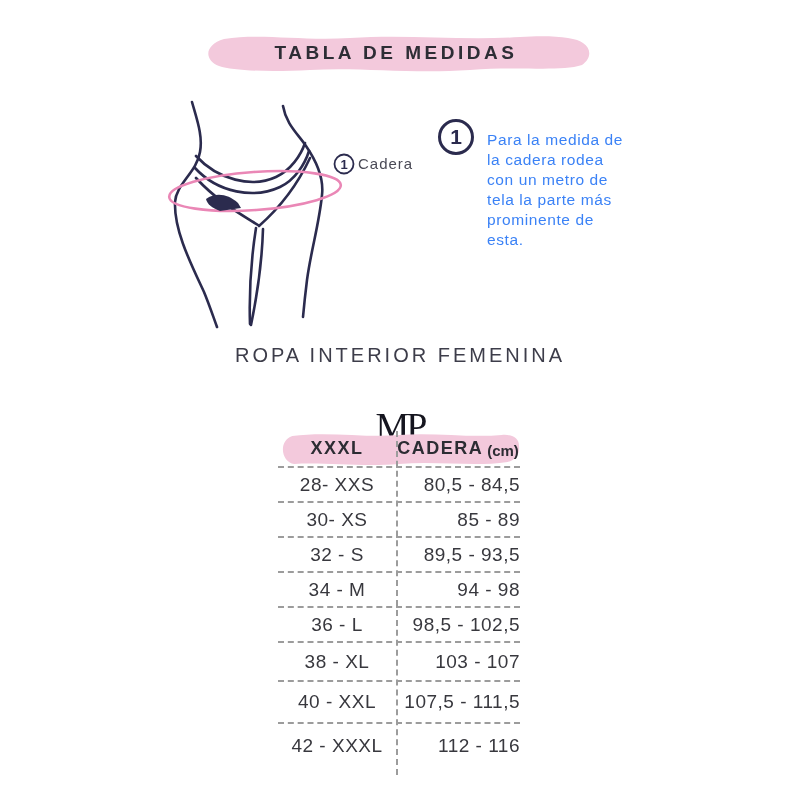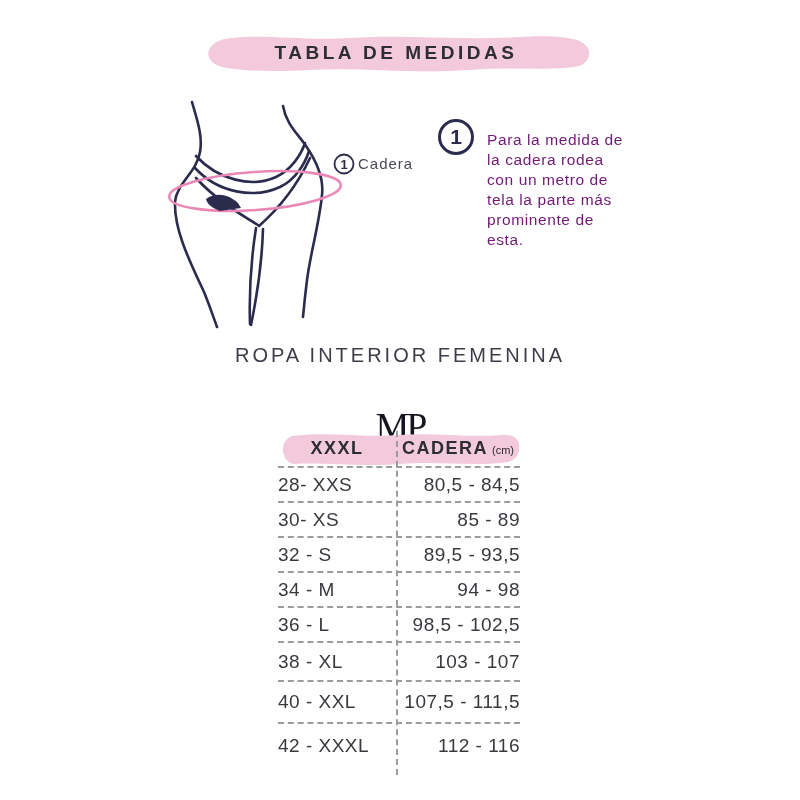--- a/index.html
+++ b/index.html
@@ -23,21 +23,21 @@
 
   
   .inst-circle {
     position:absolute; left:438px; top:119px; width:36px; height:36px;
     border:3px solid #2b2b4e; border-radius:50%;
     display:flex; align-items:center; justify-content:center;
     font-size:21px; font-weight:700; color:#2b2b4e;
   }
   .inst-text {
     position:absolute; left:487px; top:130px; width:160px;
-    font-size:15.5px; line-height:20px; letter-spacing:0.6px; color:#701a75;
+    font-size:15.5px; line-height:20px; letter-spacing:0.6px; color:#3b82f6;
   }
 
   
   .ropa-title {
     position:absolute; left:0; top:344px; width:800px; text-align:center;
     font-size:20px; letter-spacing:3px; color:#3d3d4a; font-weight:400;
   }
   .brand-logo {
     position:absolute; left:0; top:372px; width:800px; text-align:center;
     font-family:"Liberation Serif", serif; font-size:38px; letter-spacing:-3px;
@@ -47,30 +47,30 @@
   
   .size-table { position:absolute; left:278px; top:430px; width:242px; color:#38383e; }
   .thead { position:relative; height:38px; border-bottom:2px dashed #9c9c9c; display:flex; }
   .thead .blob-svg { position:absolute; left:-2px; top:1px; width:246px; height:36px; }
   .hcell {
     position:relative; z-index:1; display:flex; align-items:center; justify-content:center;
     font-weight:700; font-size:18px; letter-spacing:1.5px; color:#2c2c33;
   }
   .hcell.talla  { width:118px; }
   .hcell.cadera { width:124px; }
-  .hunit { font-size:11px; font-weight:400; letter-spacing:0; margin-left:4px; padding-top:4px; }
+  .hunit { font-size:15px; font-weight:700; letter-spacing:0; margin-left:4px; padding-top:4px; }
 
   .trow {
     display:flex; align-items:center; height:35px;
     border-bottom:2px dashed #9c9c9c; font-size:19px; letter-spacing:0.5px;
   }
   .trow.r6 { height:39px; }
   .trow.r7 { height:42px; }
   .trow.r8 { height:44px; border-bottom:none; }
-  .cell-t { width:118px; text-align:left; }
+  .cell-t { width:118px; text-align:center; }
   .cell-c { width:124px; text-align:right; }
 
   .vline {
     position:absolute; left:396px; top:431px; height:344px; width:0;
     border-left:2px dashed #9c9c9c; z-index:2;
   }
 </style>
 </head>
 <body>
 

